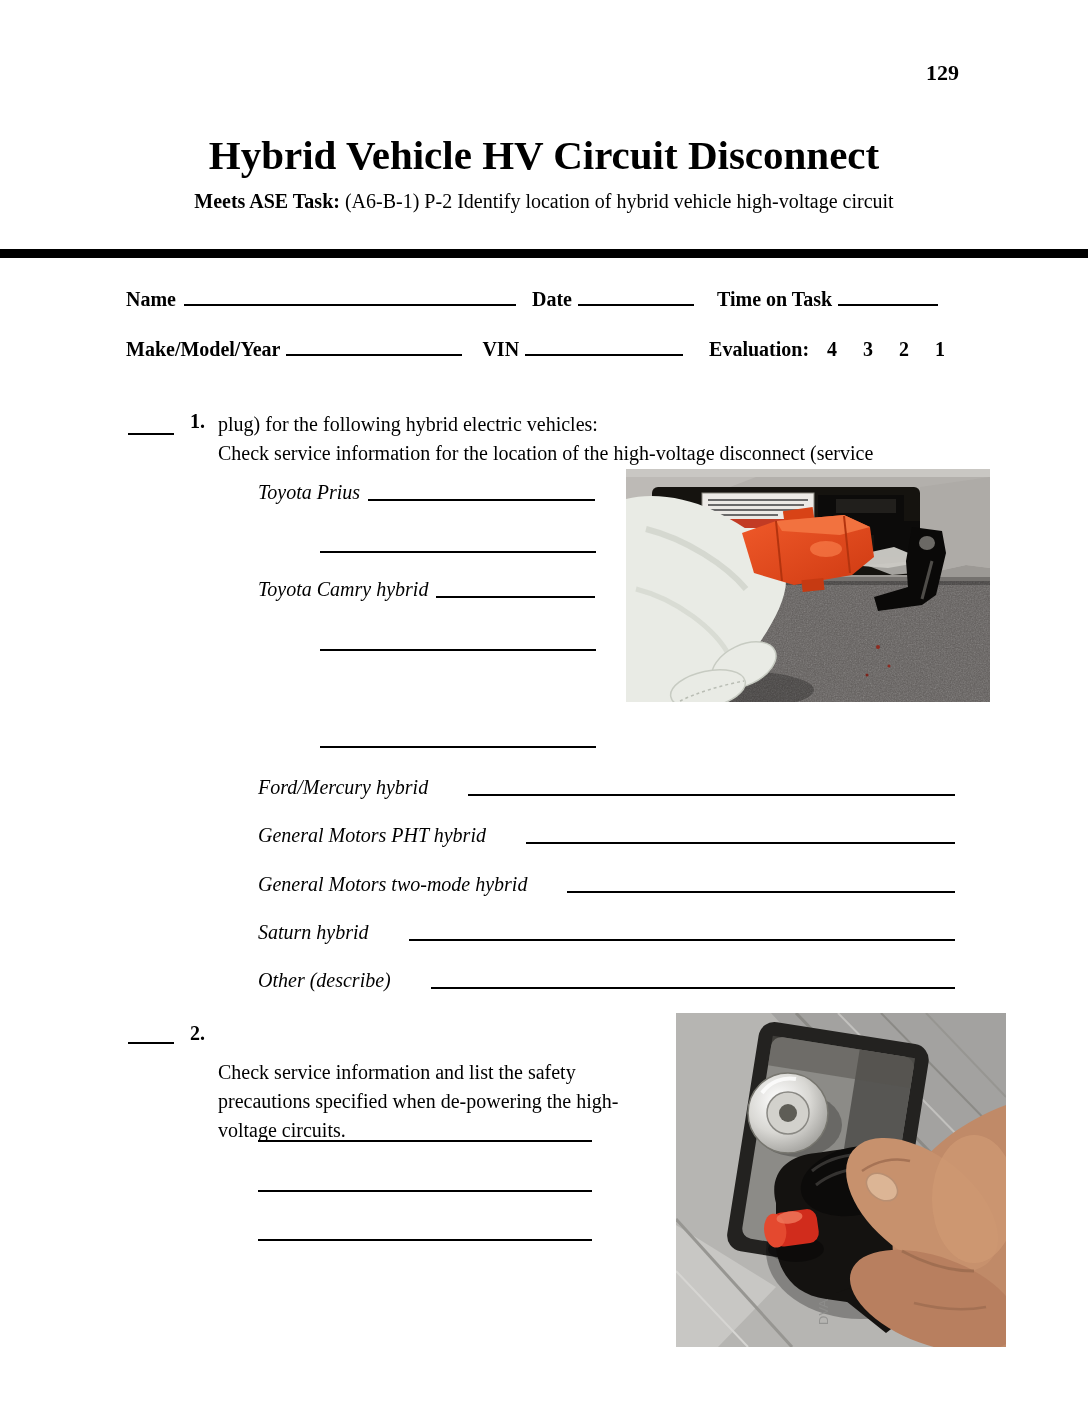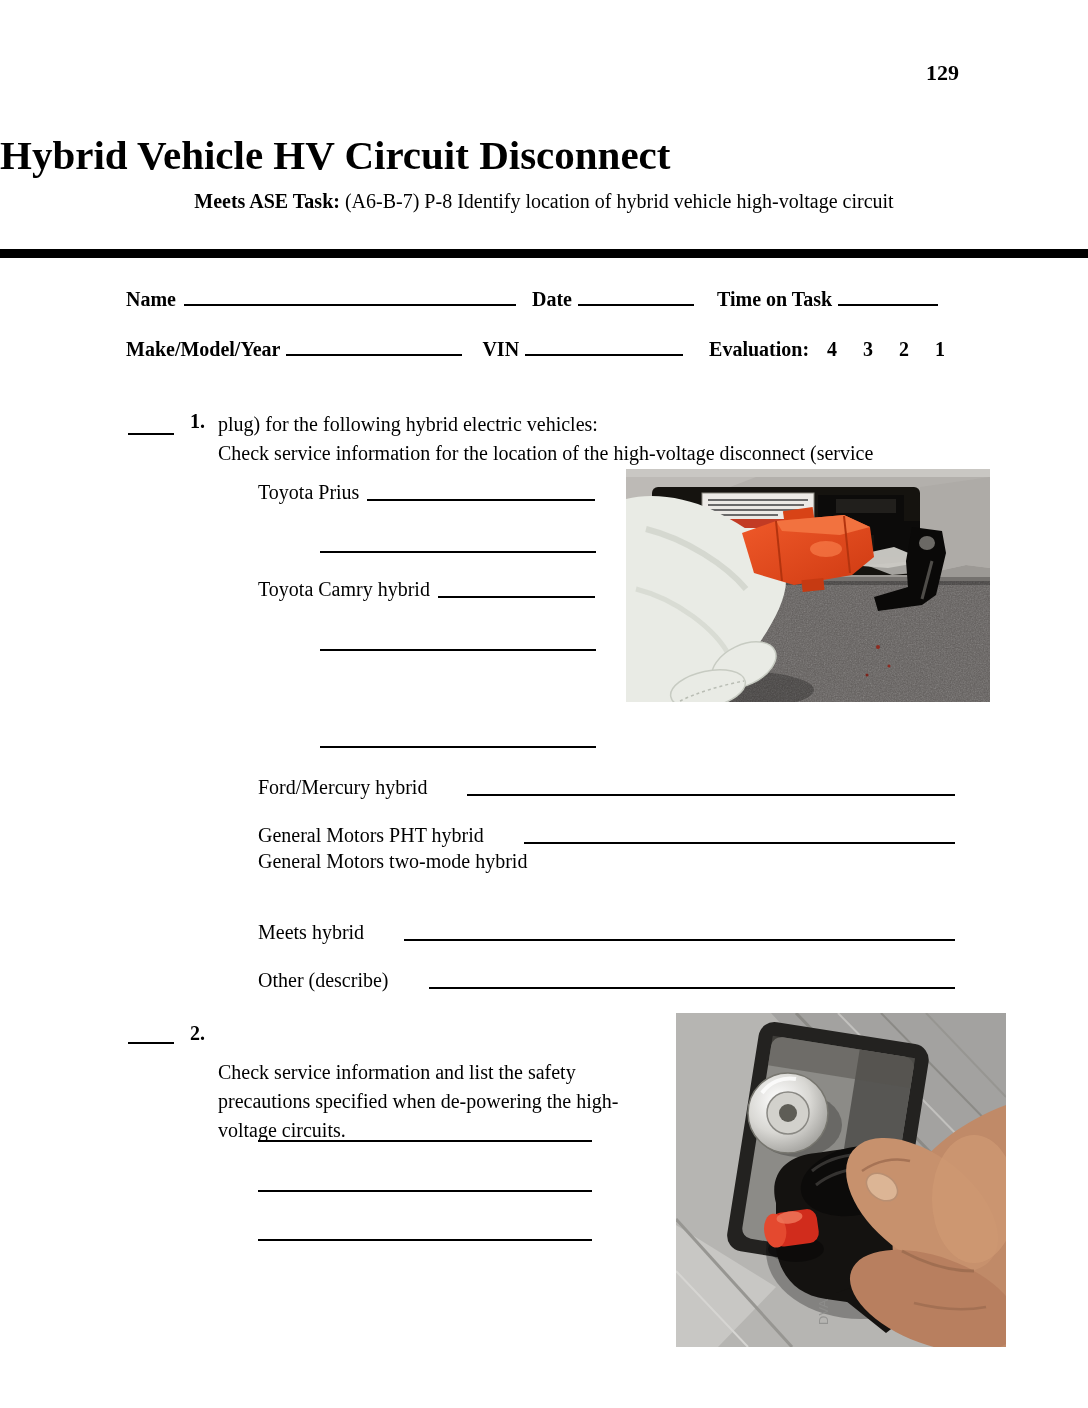--- a/index.html
+++ b/index.html
@@ -2,34 +2,34 @@
 <html><head>
 <meta charset="utf-8">
 <style>
   html,body { margin:0; padding:0; background:#ffffff; }
   .page {
     position:relative; width:1088px; height:1408px; background:#ffffff;
     font-family:"Liberation Serif", serif; color:#000; overflow:hidden;
   }
   .bold { font-weight:bold; }
   .page-number { position:absolute; top:60px; left:926px; font-size:22px; font-weight:bold; }
-  .title { position:absolute; top:130px; left:0; width:1088px; 
+  .title { position:absolute; top:130px; left:0; width:1088px; text-align:center;
            font-size:41px; font-weight:bold; line-height:50px; }
   .subtitle { position:absolute; top:188px; left:94px; width:900px; text-align:center;
               font-size:20px; line-height:27px; }
   .rule { position:absolute; top:249px; left:0; width:1088px; height:9px; background:#000; }
 
   .form-row { position:absolute; left:126px; font-size:20px; font-weight:bold; white-space:nowrap; }
   .blank { display:inline-block; border-bottom:2px solid #000; height:18px; vertical-align:baseline; }
 
   .status-blank { position:absolute; left:128px; width:46px; height:18px; border-bottom:2px solid #000; }
   .task-num { position:absolute; left:190px; font-size:20px; font-weight:bold; }
   .task-text { position:absolute; left:218px; font-size:20px; line-height:29px; }
 
-  .vrow { position:absolute; left:258px; display:flex; font-size:20px; }
+  .vrow { position:absolute; left:258px; display:flex; font-size:20px;font-style:italic; }
   .vrow .lbl { white-space:nowrap; }
   .vrow .fill { flex:1; height:0; border-bottom:2px solid #000; align-self:flex-end;
                 margin-left:8px; margin-bottom:3px; }
   .vrow-short { width:337px; }
   .vrow-long  { width:697px;gap:32px; }
   .cont-line { position:absolute; left:320px; width:276px; height:0; border-bottom:2px solid #000; }
   .ans-line  { position:absolute; left:258px; width:334px; height:0; border-bottom:2px solid #000; }
 
   .photo { position:absolute; }
   .photo svg { display:block; }
@@ -38,21 +38,21 @@
 <body>
 
 <div class="page">
 
   <div class="page-number">129</div>
 
   <div class="title">Hybrid Vehicle HV Circuit Disconnect</div>
 
   <div class="subtitle">
     <span class="bold">Meets ASE Task:</span>
-    <span>(A6-B-7) P-8  Identify location of hybrid vehicle high-voltage circuit</span><br>
+    <span>(A6-B-1) P-2  Identify location of hybrid vehicle high-voltage circuit</span><br>
   </div>
 
   <div class="rule"></div>
 
   <div class="form-row" style="top:286px;">
     <span>Name</span><span class="blank" style="width:332px; margin-left:8px;"></span><span style="margin-left:16px;">Date</span><span class="blank" style="width:116px; margin-left:6px;"></span><span style="margin-left:23px;">Time on Task</span><span class="blank" style="width:100px; margin-left:6px;"></span>
   </div>
 
   <div class="form-row" style="top:336px;">
     <span>Make/Model/Year</span><span class="blank" style="width:176px; margin-left:6px;"></span><span style="margin-left:20px;">VIN</span><span class="blank" style="width:158px; margin-left:6px;"></span><span style="margin-left:26px;">Evaluation:</span><span style="margin-left:18px;">4</span><span style="margin-left:26px;">3</span><span style="margin-left:26px;">2</span><span style="margin-left:26px;">1</span>
@@ -80,26 +80,26 @@
   <div class="cont-line" style="top:746px;"></div>
 
   <div class="vrow vrow-long" style="top:776px;">
     <span class="lbl">Ford/Mercury hybrid</span>
     <span class="fill"></span>
   </div>
   <div class="vrow vrow-long" style="top:824px;justify-content:center;">
     <span class="lbl">General Motors PHT hybrid</span>
     <span class="fill"></span>
   </div>
-  <div class="vrow vrow-long" style="top:850px;flex-direction:column;">
+  <div class="vrow vrow-long" style="top:873px;">
     <span class="lbl">General Motors two-mode hybrid</span>
     <span class="fill"></span>
   </div>
   <div class="vrow vrow-long" style="top:921px;">
-    <span class="lbl">Meets hybrid</span>
+    <span class="lbl">Saturn hybrid</span>
     <span class="fill"></span>
   </div>
   <div class="vrow vrow-long" style="top:969px;">
     <span class="lbl">Other (describe)</span>
     <span class="fill"></span>
   </div>
 
   <div class="photo" style="left:626px; top:469px; width:364px; height:233px;">
     <svg viewBox="0 0 364 233" width="364" height="233">
       <defs>

